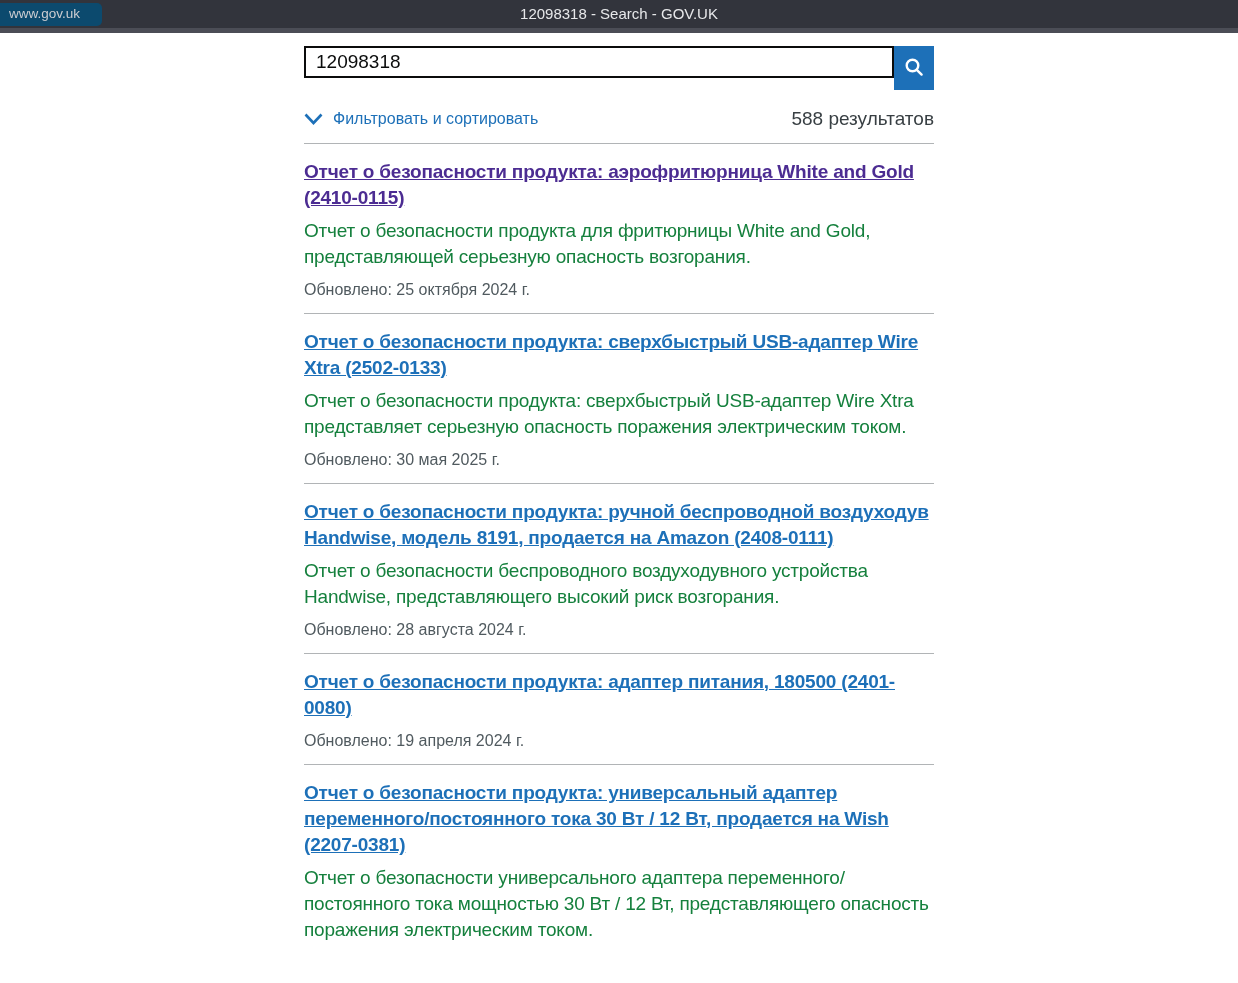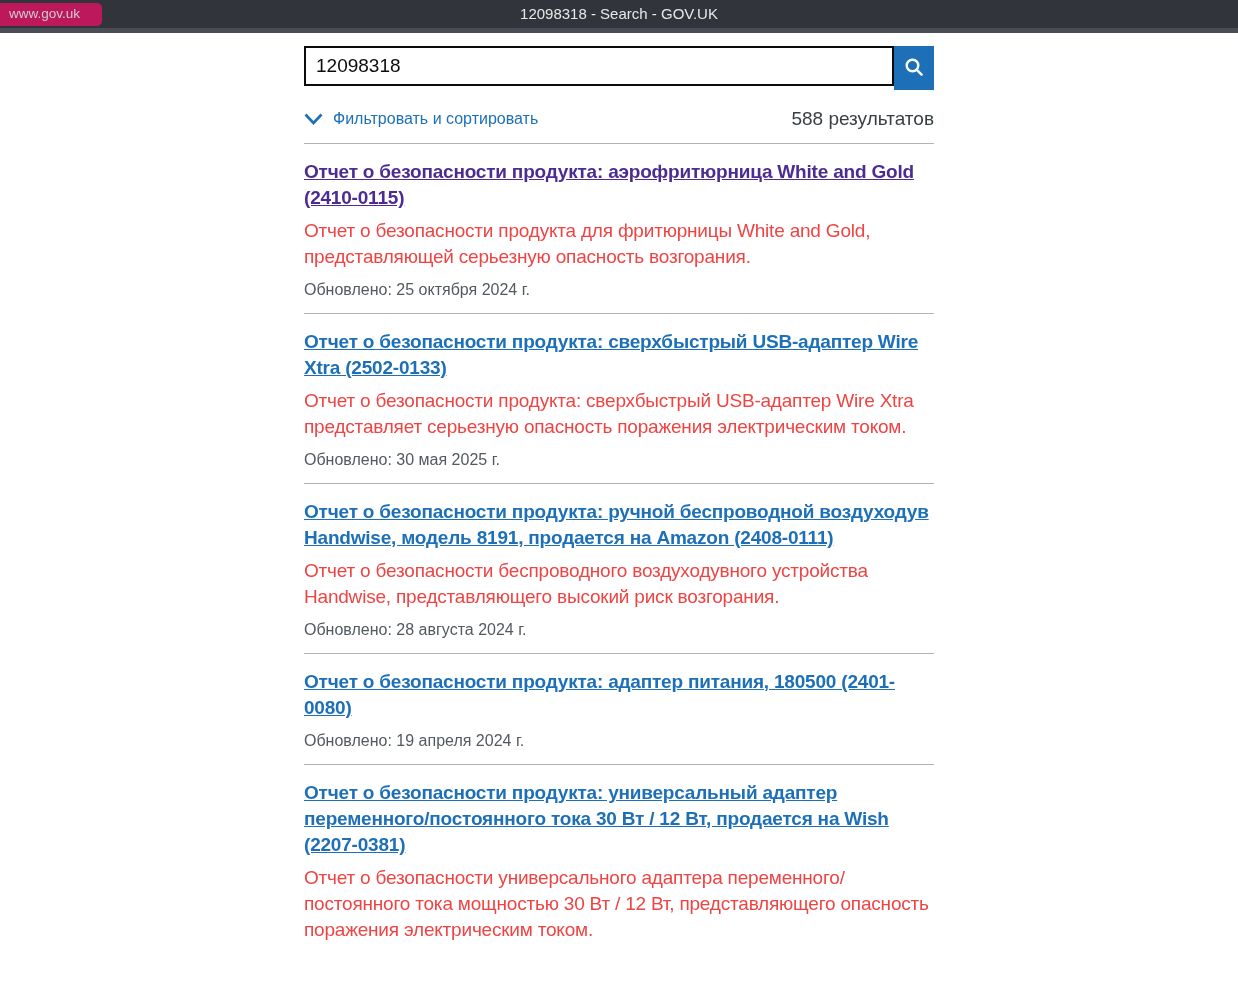--- a/index.html
+++ b/index.html
@@ -12,31 +12,31 @@
   .titlebar {
     position:relative; height:28px; background:#32343c;
   }
   .titlebar-title {
     position:absolute; left:0; right:0; top:0; height:16px;
     text-align:center; color:#e7e8ea; font-size:15px; line-height:27px;
     white-space:nowrap;
   }
   .url-badge {
     position:absolute; left:0; top:3px; height:23px; z-index:2;
-    background:#be185d; color:#cccdd1; font-size:13.5px; line-height:22px;
+    background:#0c4a6e; color:#cccdd1; font-size:13.5px; line-height:22px;
     padding:0 16px 0 9px; border-radius:0 5px 5px 0; min-width:102px;
   }
   .substrip { height:5px; background:#4b4d56; }
 
   
   .content { width:630px; margin:0 auto; }
 
   .search-row { display:flex; margin-top:13px; height:44px; }
   .search-input {
-    flex:1; height:40px; border:2px solid #0b0c0c; border-radius:0;
+    flex:1; height:32px; border:2px solid #0b0c0c; border-radius:0;
     font-family:"Liberation Sans", sans-serif; font-size:19px; color:#0b0c0c;
     padding:0 10px; outline:none; background:#fff;
   }
   .search-btn {
     width:40px; height:44px; border:none; background:#1d70b8;
     display:flex; align-items:center; justify-content:center; cursor:pointer;
   }
 
   .filter-row {
     display:flex; justify-content:space-between; align-items:center;
@@ -52,21 +52,21 @@
   .results { margin-top:13px; border-top:1px solid #b1b4b6; }
   .result { padding:15px 0 14px; border-bottom:1px solid #b1b4b6; }
   .result:last-child { border-bottom:none; }
   .result-title {
     display:inline; font-size:19px; font-weight:bold; line-height:26px;
     color:#1d70b8; text-decoration:underline; cursor:pointer;
     letter-spacing:-0.2px;
   }
   .result-title.visited { color:#4c2c92; }
   .result-desc {
-    font-size:19px; line-height:26px; color:#ef4444; margin-top:7px;
+    font-size:19px; line-height:26px; color:#15803d; margin-top:7px;
     letter-spacing:-0.2px;
   }
   .result-meta { font-size:16px; color:#505a5f; margin-top:11px; }
   .result-meta:empty { display:none; }
 </style>
 </head>
 <body>
 
 <div class="page">
 

